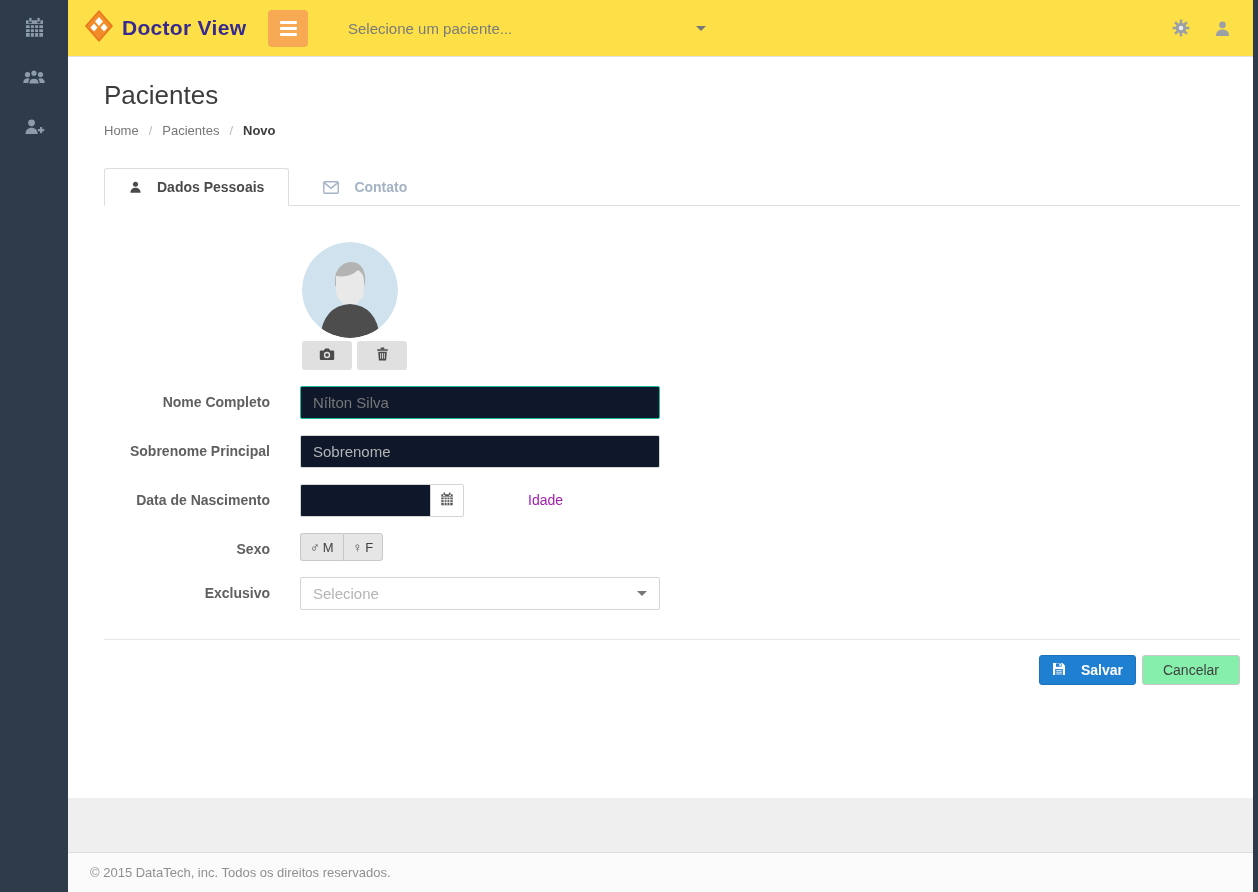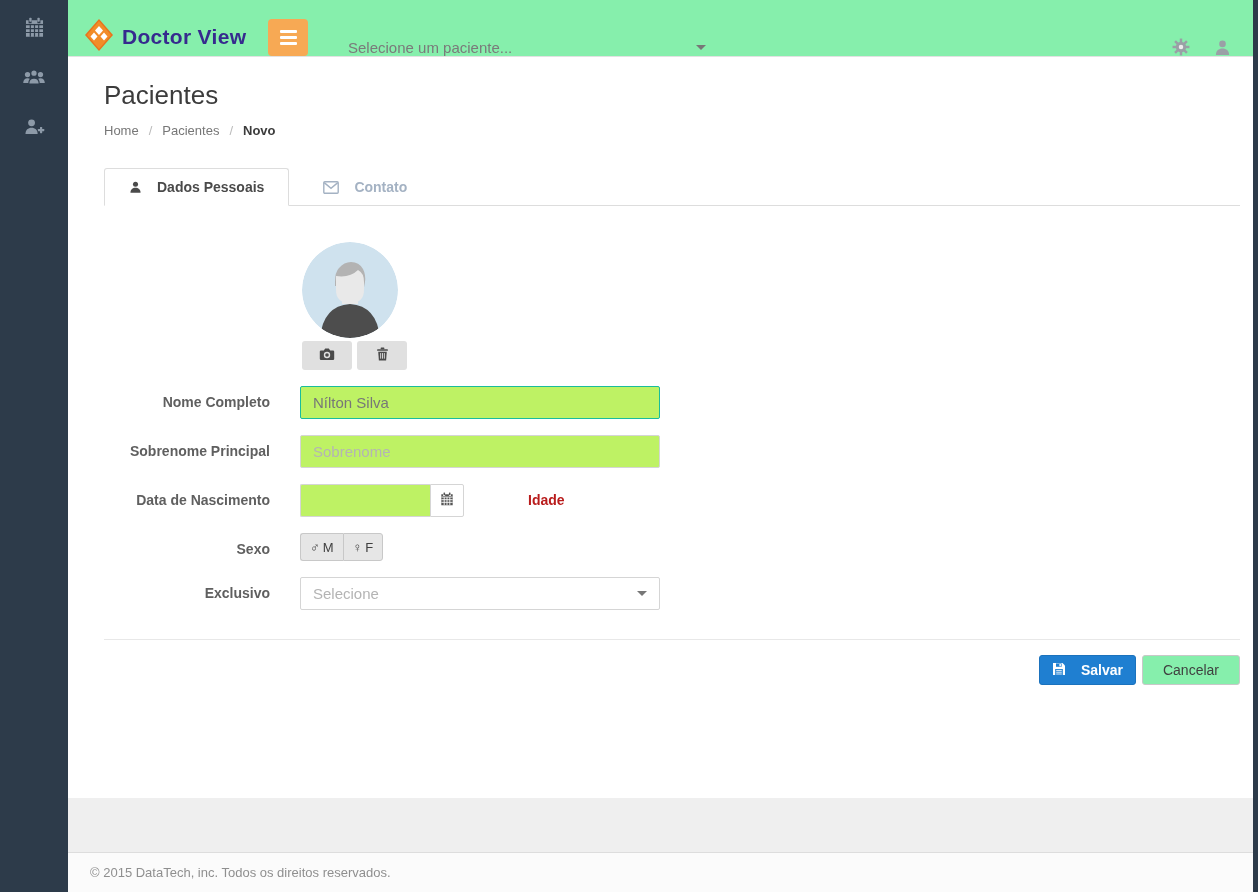--- a/index.html
+++ b/index.html
@@ -24,22 +24,22 @@
     cursor:pointer; color:#8d9aa8;
   }
   .side-item svg { display:block; }
 
   
   .right-strip { position:absolute; right:0; top:0; bottom:0; width:5px; background:#2d3b4a; z-index:6; }
 
   
   .topbar {
     position:absolute; left:68px; right:5px; top:0; height:57px;
-    background:#86efac; border-bottom:1px solid #e2e2e2;
-    display:flex; align-items:flex-end; padding:0 16px 0 16px;
+    background:#fde047; border-bottom:1px solid #e2e2e2;
+    display:flex; align-items:center; padding:0 16px 0 16px;
   }
   .brand { display:flex; align-items:center; gap:8px; width:182px; cursor:pointer; }
   .brand-text { font-size:21px; font-weight:700; letter-spacing:.3px; color:#362a8e; white-space:nowrap; }
   .hamburger {
     width:40px; height:37px; border:none; border-radius:4px; background:#f7a954;
     display:flex; flex-direction:column; align-items:center; justify-content:center; gap:3px;
     cursor:pointer; margin-left:2px;
   }
   .hamburger i { display:block; width:17px; height:3px; background:#fff; border-radius:1px; }
   .patient-select {
@@ -86,31 +86,31 @@
   }
 
   .form-row { display:flex; align-items:flex-start; margin-bottom:16px; }
   .form-label {
     flex:0 0 166px; text-align:right; margin-right:30px; font-size:14px; font-weight:700;
     color:#5f5f5f; padding-top:8px;
   }
   .txt-input {
     width:360px; height:33px; border:1px solid #d5d5d5; border-radius:2px;
     padding:0 12px; font-size:15px; color:#777; font-family:"Liberation Sans", sans-serif;
-    background:#bef264; outline:none;
+    background:#0f172a; outline:none;
   }
   .txt-input::placeholder, textarea::placeholder { color:#b4b4b4; opacity:1; }
   .txt-input.focused { border:1px solid #1abc9c; }
   .date-group { display:flex; }
   .date-input { width:130px; border-right:none; border-radius:2px 0 0 2px; }
   .date-addon {
     width:34px; height:33px; border:1px solid #d5d5d5; background:#fff; border-radius:0 2px 2px 0;
     display:flex; align-items:center; justify-content:center; cursor:pointer; color:#555;
   }
-  .inline-label { font-size:14px; font-weight:700; color:#b91c1c; padding-top:8px; margin-left:64px; }
+  .inline-label { font-size:14px; font-weight:400; color:#a21caf; padding-top:8px; margin-left:64px; }
 
   .btn-group { display:flex; }
   .sex-btn {
     height:28px; padding:0 9px; background:#e6e6e6; border:1px solid #c8c8c8;
     font-size:13px; color:#3f3f3f; cursor:pointer; display:flex; align-items:center; gap:3px;
     font-family:"Liberation Sans", sans-serif;
   }
   .sex-btn.first { border-radius:3px 0 0 3px; border-right:none; }
   .sex-btn.last { border-radius:0 3px 3px 0; }
   .sex-symbol { font-size:13px; }

